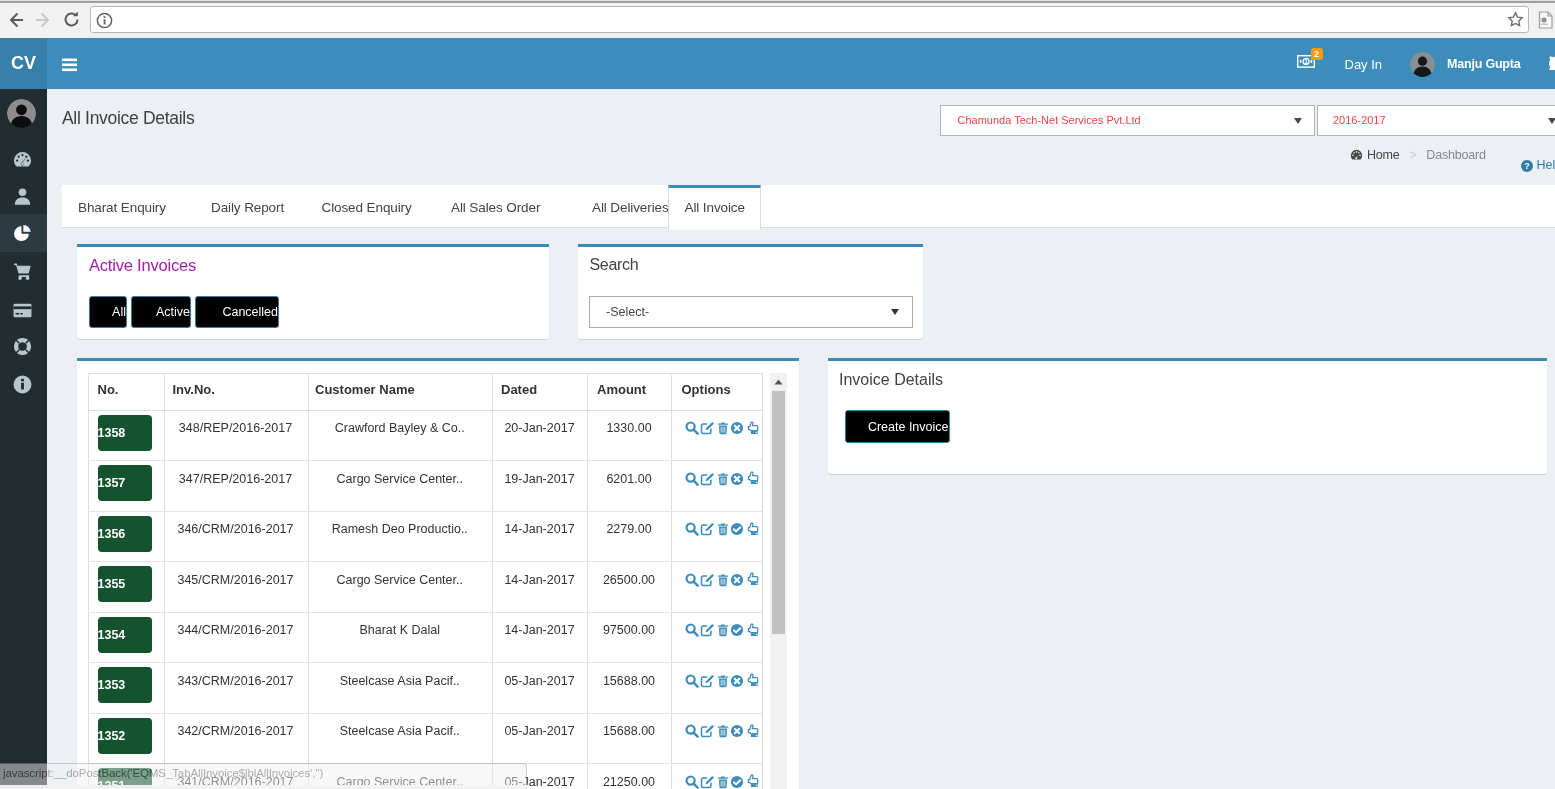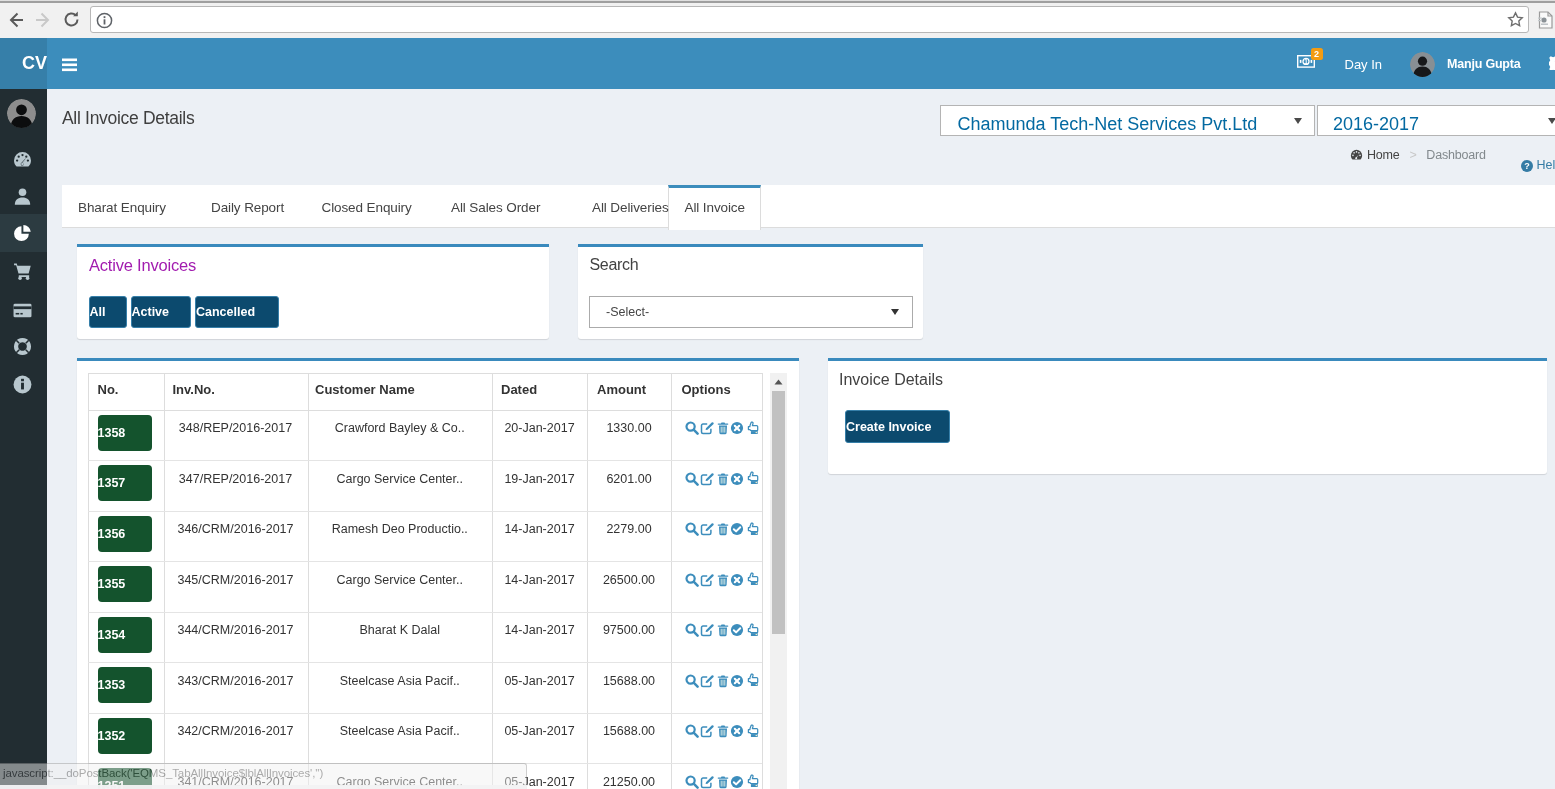--- a/index.html
+++ b/index.html
@@ -4,37 +4,37 @@
 html,body{width:1555px;height:789px;overflow:hidden}
 body{font-family:"Liberation Sans",sans-serif;position:relative;background:#ecf0f5}
 .abs{position:absolute}
 #chrome{position:absolute;left:0;top:0;width:1555px;height:38px;background:#f1f1f1}
 #chrome .topline{position:absolute;left:0;top:0;width:1555px;height:1px;background:#dfdfdf}
 #chrome .topline2{position:absolute;left:0;top:1px;width:1555px;height:1.5px;background:#9f9f9f}
 #urlbar{position:absolute;left:90px;top:6px;width:1439px;height:27px;background:#fff;border:1px solid #b7b7b7;border-radius:3px}
 #urltext{position:absolute;left:117px;top:12px;font-size:14px;color:#3a3a3a;letter-spacing:-0.1px}
 #urltext .gray{color:#5c5c5c}
 #appheader{position:absolute;left:0;top:38px;width:1555px;height:51px;background:#3c8dbc}
-#logo{position:absolute;left:0;top:38px;width:47px;height:51px;background:#367fa9;color:#fff;font-weight:bold;font-size:18px;text-align:right;line-height:51px}
+#logo{position:absolute;left:0;top:38px;width:47px;height:51px;background:#367fa9;color:#fff;font-weight:bold;font-size:18px;text-align:center;line-height:51px}
 #sidebar{position:absolute;left:0;top:89px;width:47px;height:700px;background:#222d32}
 #sidebar .active{position:absolute;left:0;top:125px;width:47px;height:38px;background:#2c3b41}
 #content{position:absolute;left:47px;top:89px;width:1508px;height:700px;background:#ecf0f5}
 .hdrtxt{position:absolute;color:#fff;font-size:13px}
 #h1{position:absolute;left:62px;top:107.5px;font-size:17.5px;letter-spacing:-0.3px;color:#3f3f3f}
 .sel{position:absolute;background:#fff;border:1px solid #b4b4b4;height:31.5px}
-.sel .txt{position:absolute;left:17px;top:8px;font-size:18px;color:#0369a1}
+.sel .txt{position:absolute;left:17px;top:8px;font-size:11px;color:#ef4444}
 .sel .arr{position:absolute;width:0;height:0;border-left:4.5px solid transparent;border-right:4.5px solid transparent;border-top:6px solid #4a4a4a;top:12px}
 #crumb{position:absolute;top:147.5px;left:1350px;font-size:12.5px;color:#444;letter-spacing:-0.2px}
 #help{position:absolute;top:158px;left:1521px;font-size:12.5px;color:#357ca5;white-space:nowrap}
 #tabbar{position:absolute;left:62px;top:184.5px;width:1493px;height:43.5px;background:#fff;border-bottom:1px solid #dcdcdc}
 .tab{position:absolute;top:199.5px;font-size:13.5px;color:#444;letter-spacing:-0.1px}
 #activetab{position:absolute;left:668px;top:184.5px;width:92.5px;height:45px;background:#fff;border-top:3.5px solid #3c8dbc;border-left:1px solid #dcdcdc;border-right:1px solid #dcdcdc}
 .panel{position:absolute;background:#fff;border-top:3px solid #3a8abd;border-radius:0 0 3px 3px;box-shadow:0 1px 1px rgba(0,0,0,0.12)}
 .ptitle{position:absolute;font-size:16px;color:#424242;letter-spacing:-0.3px}
-.btn{position:absolute;background:#0c4a6e;border:1px solid #367fa9;border-radius:3px;color:#fff;font-weight:bold;font-size:12.5px;text-align:left}
+.btn{position:absolute;background:#000000;border:1px solid #367fa9;border-radius:3px;color:#fff;font-weight:normal;font-size:12.5px;text-align:right}
 #tblpanel{position:absolute;left:77px;top:357.5px;width:721.5px;height:431.5px;background:#fff;border-top:3px solid #3a8abd;box-shadow:0 1px 1px rgba(0,0,0,0.12)}
 #tbl{position:absolute;left:87.5px;top:373px;width:675px;height:416px;border:1px solid #ddd;border-bottom:none}
 .vline{position:absolute;top:373px;width:1px;height:416px;background:#ddd}
 .rline{position:absolute;left:87.5px;width:674.5px;height:1px;background:#e4e4e4}
 #hline{position:absolute;left:87.5px;top:409.5px;width:674.5px;height:1px;background:#ddd}
 .th{position:absolute;top:381.5px;font-weight:bold;font-size:13px;color:#333}
 .ct{position:absolute;font-size:12.5px;color:#333;text-align:center;height:16px;line-height:16px}
 .rbtn{position:absolute;left:97.5px;width:54px;height:36px;background:#14532d;border-radius:4px;color:#fff;font-weight:bold;font-size:12.5px;text-align:left;line-height:36px}
 .oic{position:absolute;width:14px;height:14px}
 #sbar{position:absolute;left:769.5px;top:373px;width:17px;height:416px;background:#f1f1f1}

